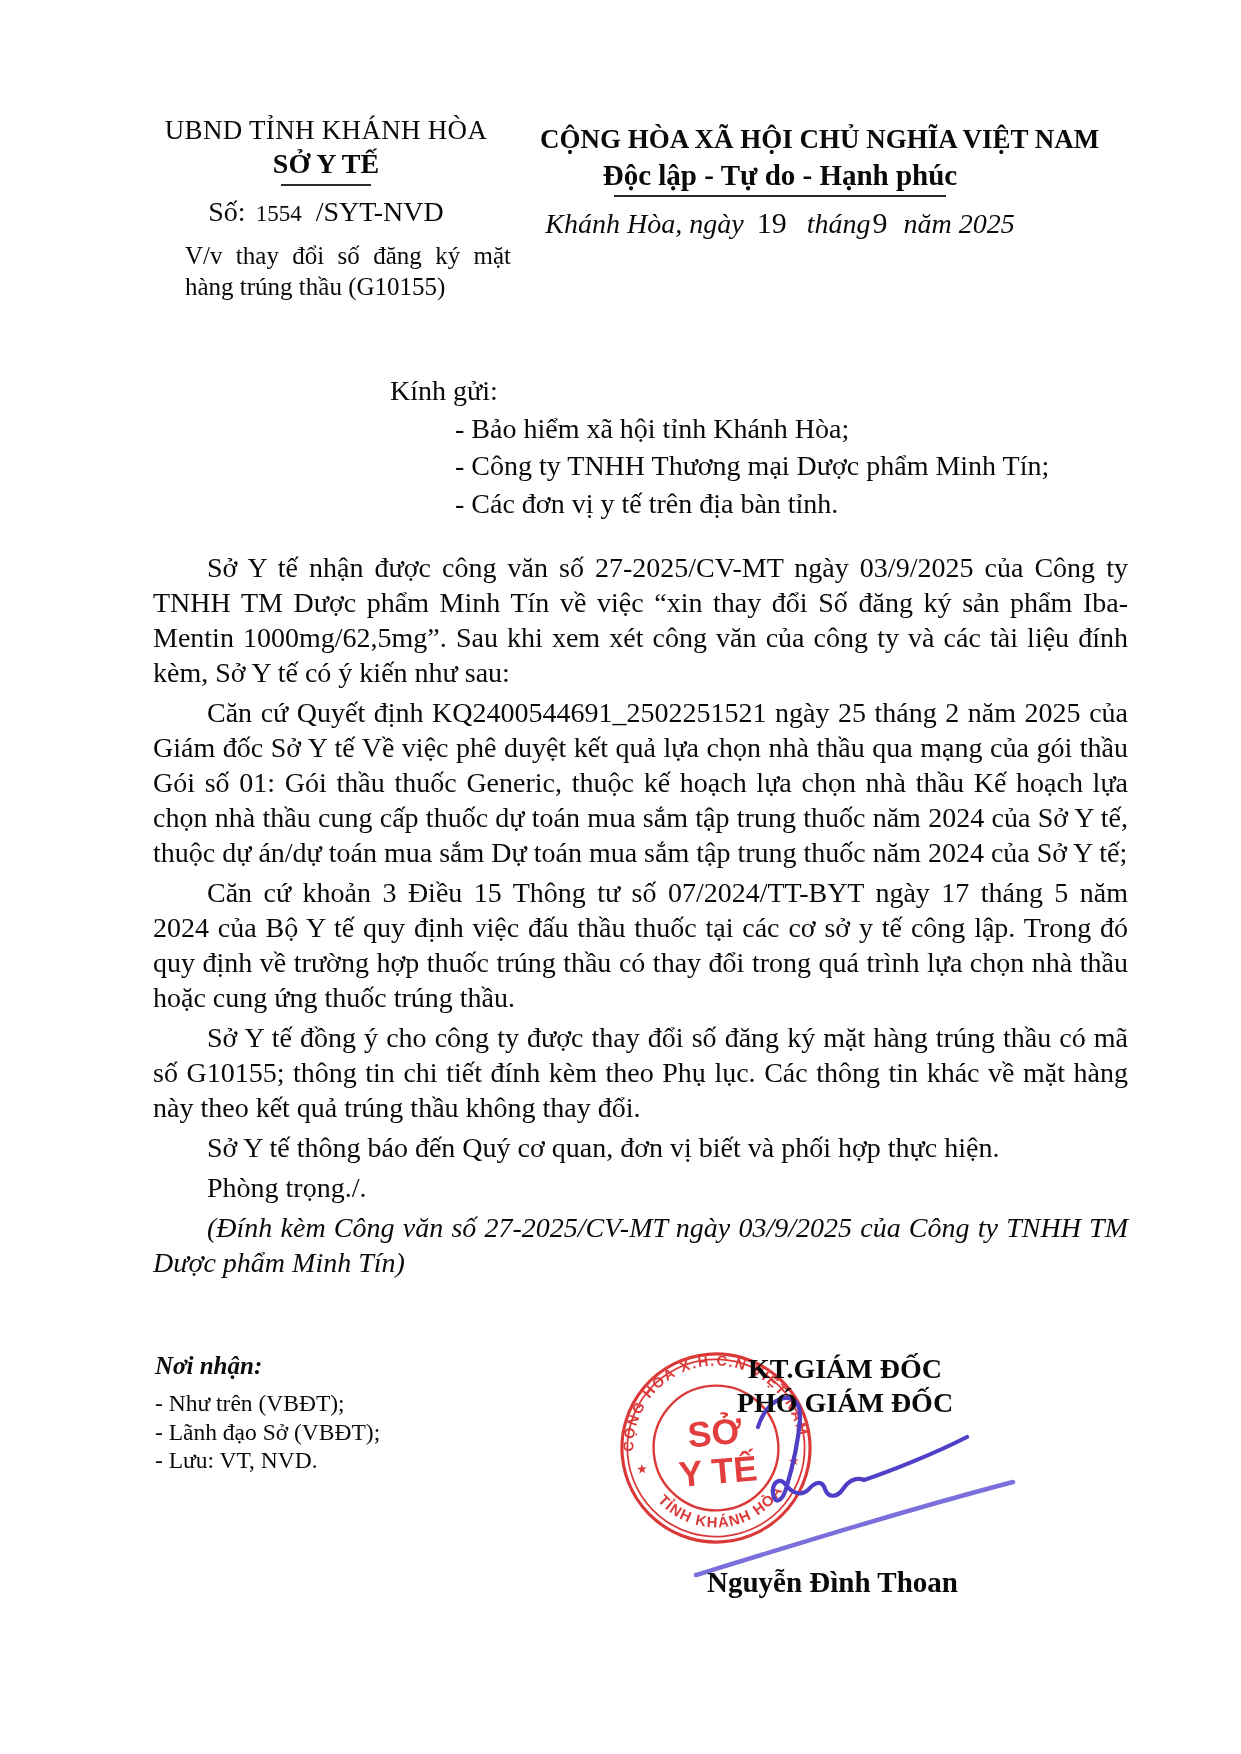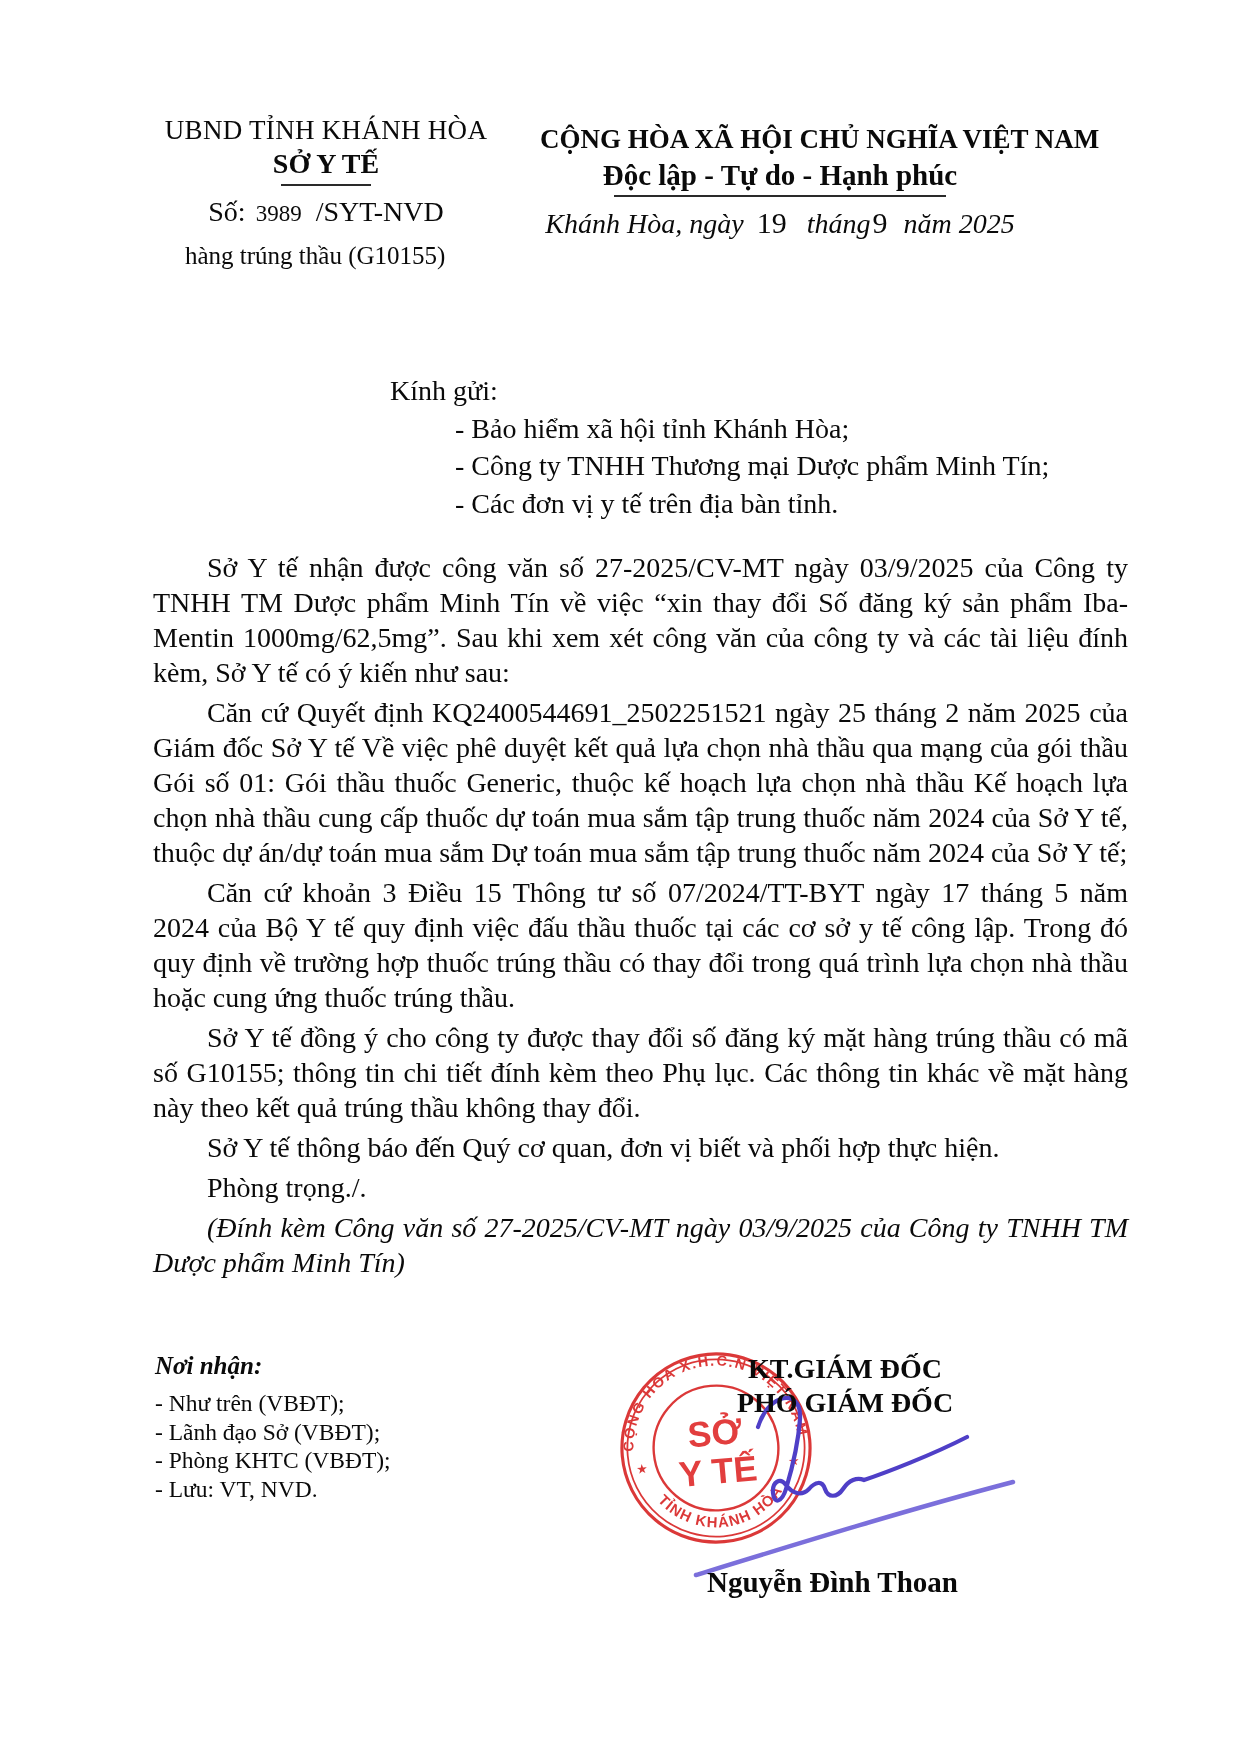--- a/index.html
+++ b/index.html
@@ -50,23 +50,24 @@
 </head>
 <body>
 
 <div id="page">
 
   <div class="hdr-left">
     <div class="org-parent">UBND TỈNH KHÁNH HÒA</div>
     <div class="org-name">SỞ Y TẾ</div>
     <div class="rule-small"></div>
     <div class="doc-no">
-      <span>Số:</span><span class="filled">3989</span><span>/SYT-NVD</span>
+      <span>Số:</span><span class="filled">1554</span><span>/SYT-NVD</span>
     </div>
     <div class="subject">
+      <span class="l1">V/v thay đổi số đăng ký mặt</span>
       <span class="l2">hàng trúng thầu (G10155)</span>
     </div>
   </div>
 
   <div class="hdr-right">
     <div class="motto1">CỘNG HÒA XÃ HỘI CHỦ NGHĨA VIỆT NAM</div>
     <div class="motto2">Độc lập - Tự do - Hạnh phúc</div>
     <div class="rule-motto"></div>
     <div class="date-line">
       <span>Khánh Hòa, ngày</span>
@@ -90,21 +91,20 @@
     <p>Sở Y tế đồng ý cho công ty được thay đổi số đăng ký mặt hàng trúng thầu có mã số G10155; thông tin chi tiết đính kèm theo Phụ lục. Các thông tin khác về mặt hàng này theo kết quả trúng thầu không thay đổi.</p>
     <p>Sở Y tế thông báo đến Quý cơ quan, đơn vị biết và phối hợp thực hiện.</p>
     <p>Phòng trọng./.</p>
     <p class="attach-note">(Đính kèm Công văn số 27-2025/CV-MT ngày 03/9/2025 của Công ty TNHH TM Dược phẩm Minh Tín)</p>
   </div>
 
   <div class="noi-nhan">
     <div class="nn-label">Nơi nhận:</div>
     <div class="nn-item">- Như trên (VBĐT);</div>
     <div class="nn-item">- Lãnh đạo Sở (VBĐT);</div>
-    <div class="nn-item">- Phòng KHTC (VBĐT);</div>
     <div class="nn-item">- Lưu: VT, NVD.</div>
   </div>
 
   <div class="sig-head">
     <div>KT.GIÁM ĐỐC</div>
     <div>PHÓ GIÁM ĐỐC</div>
   </div>
 
   <svg class="seal" viewBox="0 0 200 200">
     <g transform="rotate(-5 100 100)" fill="none" stroke="#d92a2a">

